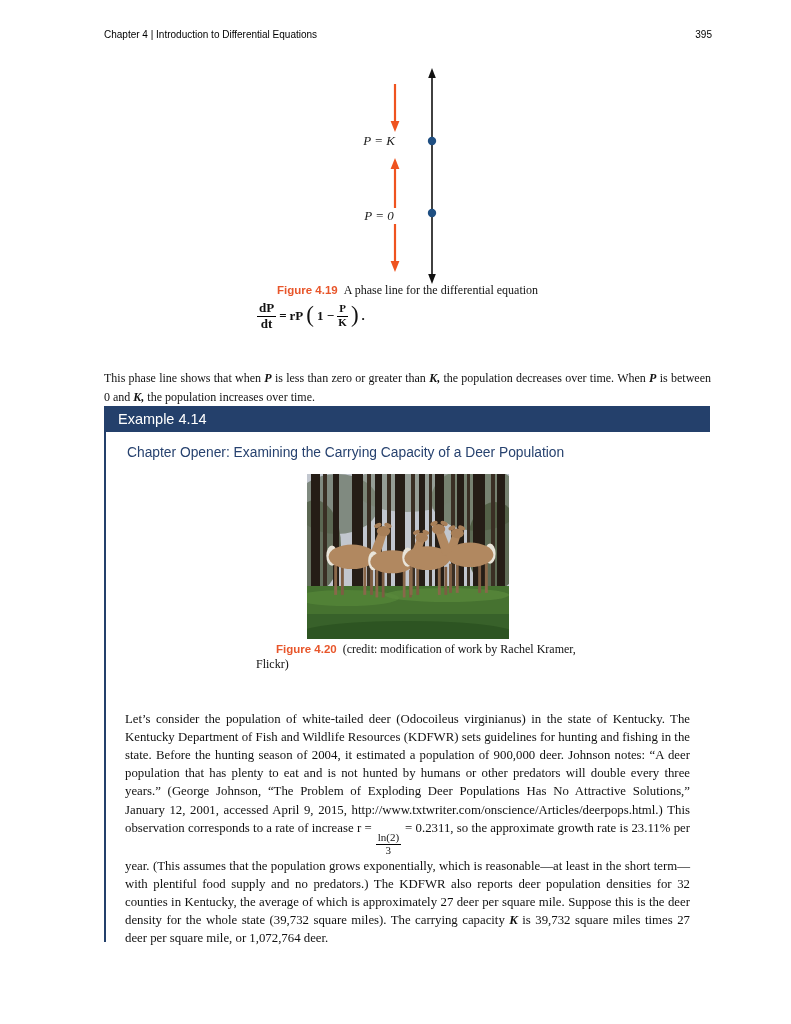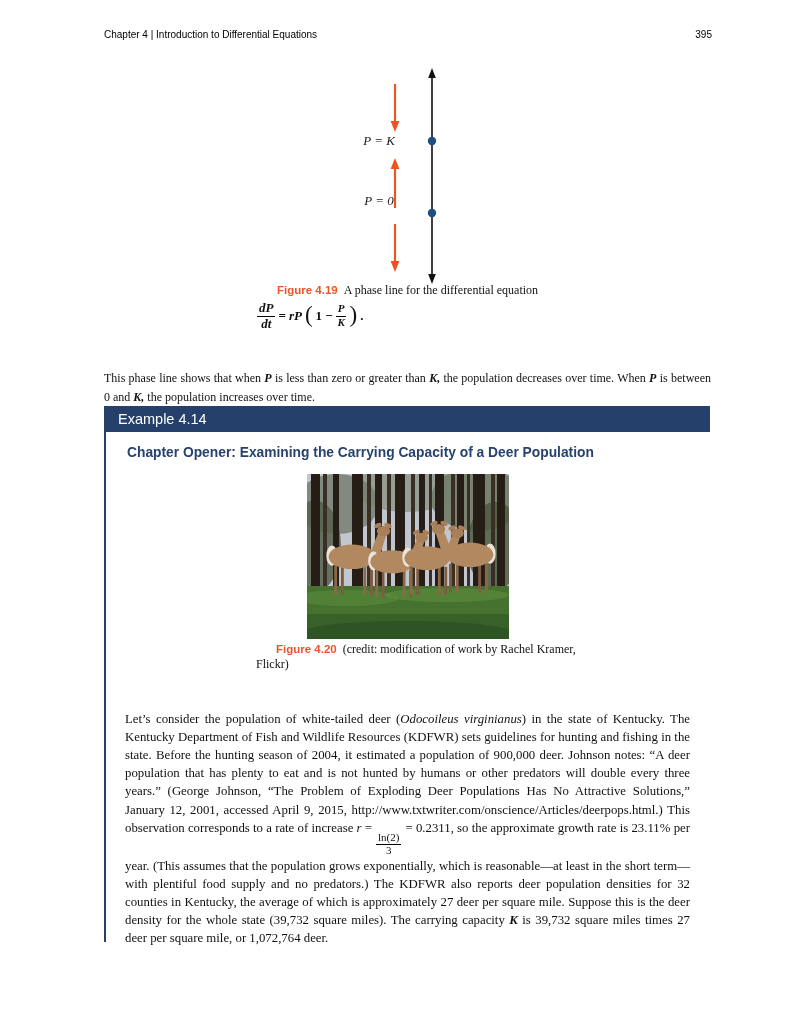--- a/index.html
+++ b/index.html
@@ -13,32 +13,32 @@
     display:flex; justify-content:space-between;
     font-family:"Liberation Sans", sans-serif; font-size:10px; color:#000;
   }
   
   .phase { position:absolute; left:330px; top:66px; width:170px; height:222px; }
   .phase .lbl {
     position:absolute; font-style:italic; font-size:13px; color:#1a1a1a;
     width:74px; text-align:center;
   }
   .lbl-k { top:67px; left:0; }
-  .lbl-0 { top:127px; left:0; }
+  .lbl-0 { top:142px; left:0; }
   
   .fig19 { position:absolute; left:245px; top:283px; width:350px; font-size:12px; line-height:1.25; }
   .figlabel {
     font-family:"Liberation Sans", sans-serif; font-weight:bold; font-size:11.5px;
     color:#e8562b; margin-right:6px;padding-left:20px;
   }
   .fig-eq {
     margin-top:3px; display:flex; align-items:center; font-weight:bold;
     font-size:13px; gap:3px;
   }
-  .it { font-style:italic; }
+  .it { }
   .frac { display:inline-flex; flex-direction:column; align-items:center; line-height:1.05; }
   .frac .num { border-bottom:1.3px solid #000; padding:0 2px 1px; }
   .frac.small { font-size:11px; }
   .paren { font-size:23px; font-weight:400; font-style:normal; line-height:0.85; transform:translateY(-1px); }
   
   .intro {
     position:absolute; left:92px; top:357px; width:607px;
     font-size:12px; line-height:1.62; text-align:justify;
   }
   .bi { font-weight:bold; font-style:italic; }
@@ -48,21 +48,21 @@
     background:#24406b; color:#ffffff; box-sizing:border-box; padding-left:14px;
     font-family:"Liberation Sans", sans-serif; font-size:14.5px;
     display:flex; align-items:center;
   }
   .ex-body {
     position:absolute; left:92px; top:432px; width:606px; height:510px;
     border-left:2.5px solid #24406b; box-sizing:border-box;
   }
   .ex-title {
     position:absolute; left:21px; top:13px;
-    font-family:"Liberation Sans", sans-serif; font-weight:bold; font-size:13.8px;
+    font-family:"Liberation Sans", sans-serif; font-weight:normal; font-size:13.8px;
     color:#27426f;
   }
   .deer-fig { position:absolute; left:201px; top:42px; width:202px; height:165px; }
   .fig20 { position:absolute; left:150px; top:210px; width:340px; font-size:12px; line-height:1.25; }
   .ex-text {
     position:absolute; left:19px; top:265px; width:565px;
     font-size:12.8px; line-height:1.42; text-align:justify;
   }
   .ifrac {
     display:inline-flex; flex-direction:column; align-items:center;

